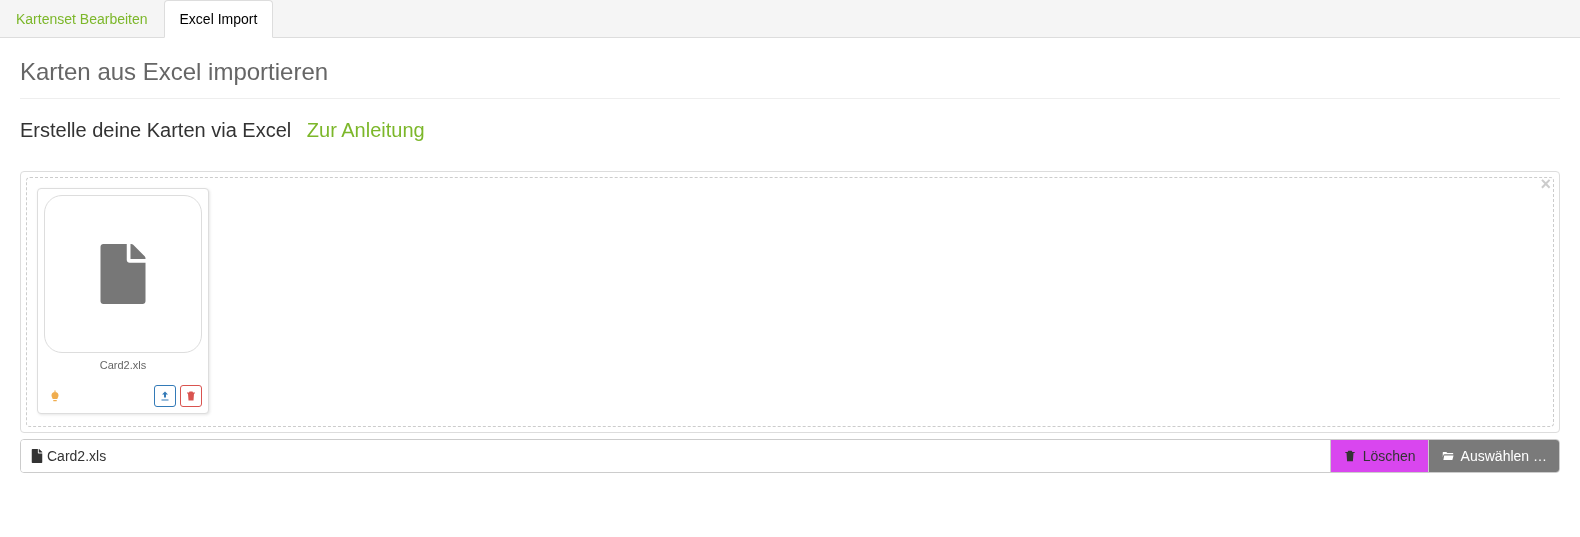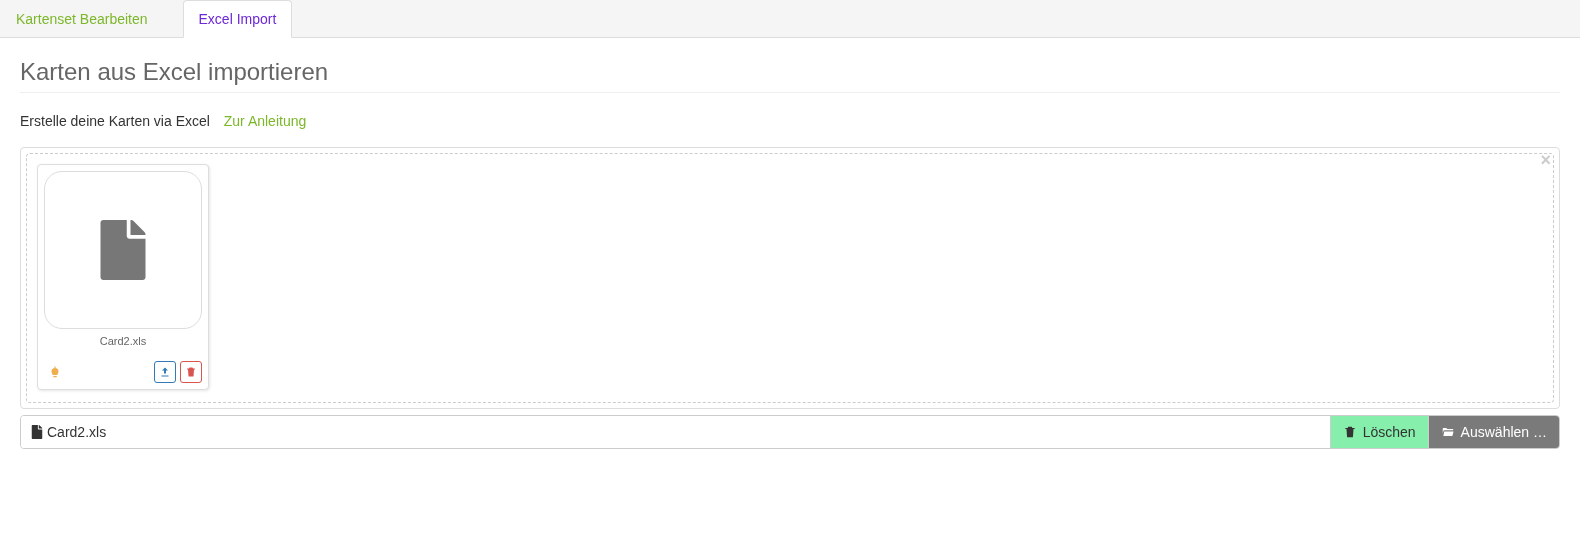--- a/index.html
+++ b/index.html
@@ -23,42 +23,41 @@
     .tab {
       padding: 10px 15px;
       color: #7cb72a;
       cursor: pointer;
       border: 1px solid transparent;
       border-bottom: none;
       margin-bottom: -1px;
       font-size: 14px;
     }
     .tab.active {
-      color: #6d28d9;
+      color: #000000;
       background: #fff;
       border: 1px solid #ddd;
       border-bottom: 1px solid #fff;
       border-radius: 4px 4px 0 0;
-      margin-left: 19px;
     }
     .content {
       padding: 20px;
     }
     .page-title {
       font-size: 24px;
       font-weight: 500;
       color: #666;
-      padding-bottom: 6px;
+      padding-bottom: 12px;
       margin-bottom: 20px;
       border-bottom: 1px solid #eee;
     }
     .subtitle-row {
-      font-size: 14px;
-      color: #333;
-      margin-bottom: 18px;
+      font-size: 20px;
+      color: #333;
+      margin-bottom: 29px;
     }
     .subtitle-row a {
       color: #7cb72a;
       text-decoration: none;
       margin-left: 10px;
     }
     .drop-panel {
       border: 1px solid #ddd;
       border-radius: 4px;
       padding: 5px;
@@ -164,21 +163,21 @@
     }
     .bottom-file svg {
       width: 12px;
       height: 14px;
       fill: #333;
     }
     .btn {
       padding: 8px 12px;
       border: none;
       border-left: 1px solid #ccc;
-      background: #86efac;
+      background: #d946ef;
       color: #333;
       cursor: pointer;
       font-size: 14px;
       display: flex;
       align-items: center;
       gap: 6px;
     }
     .btn svg {
       width: 14px;
       height: 14px;

